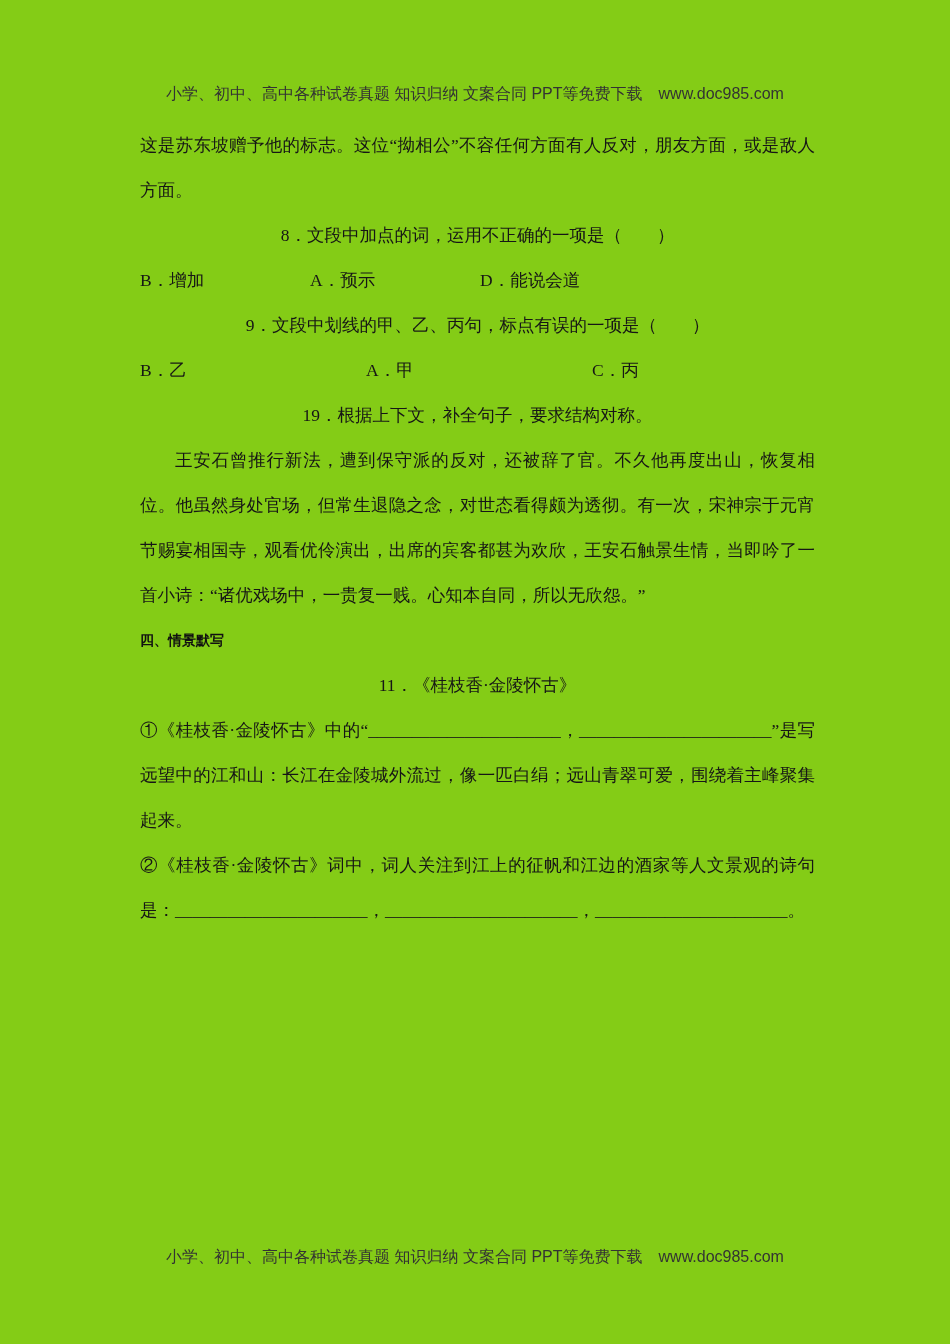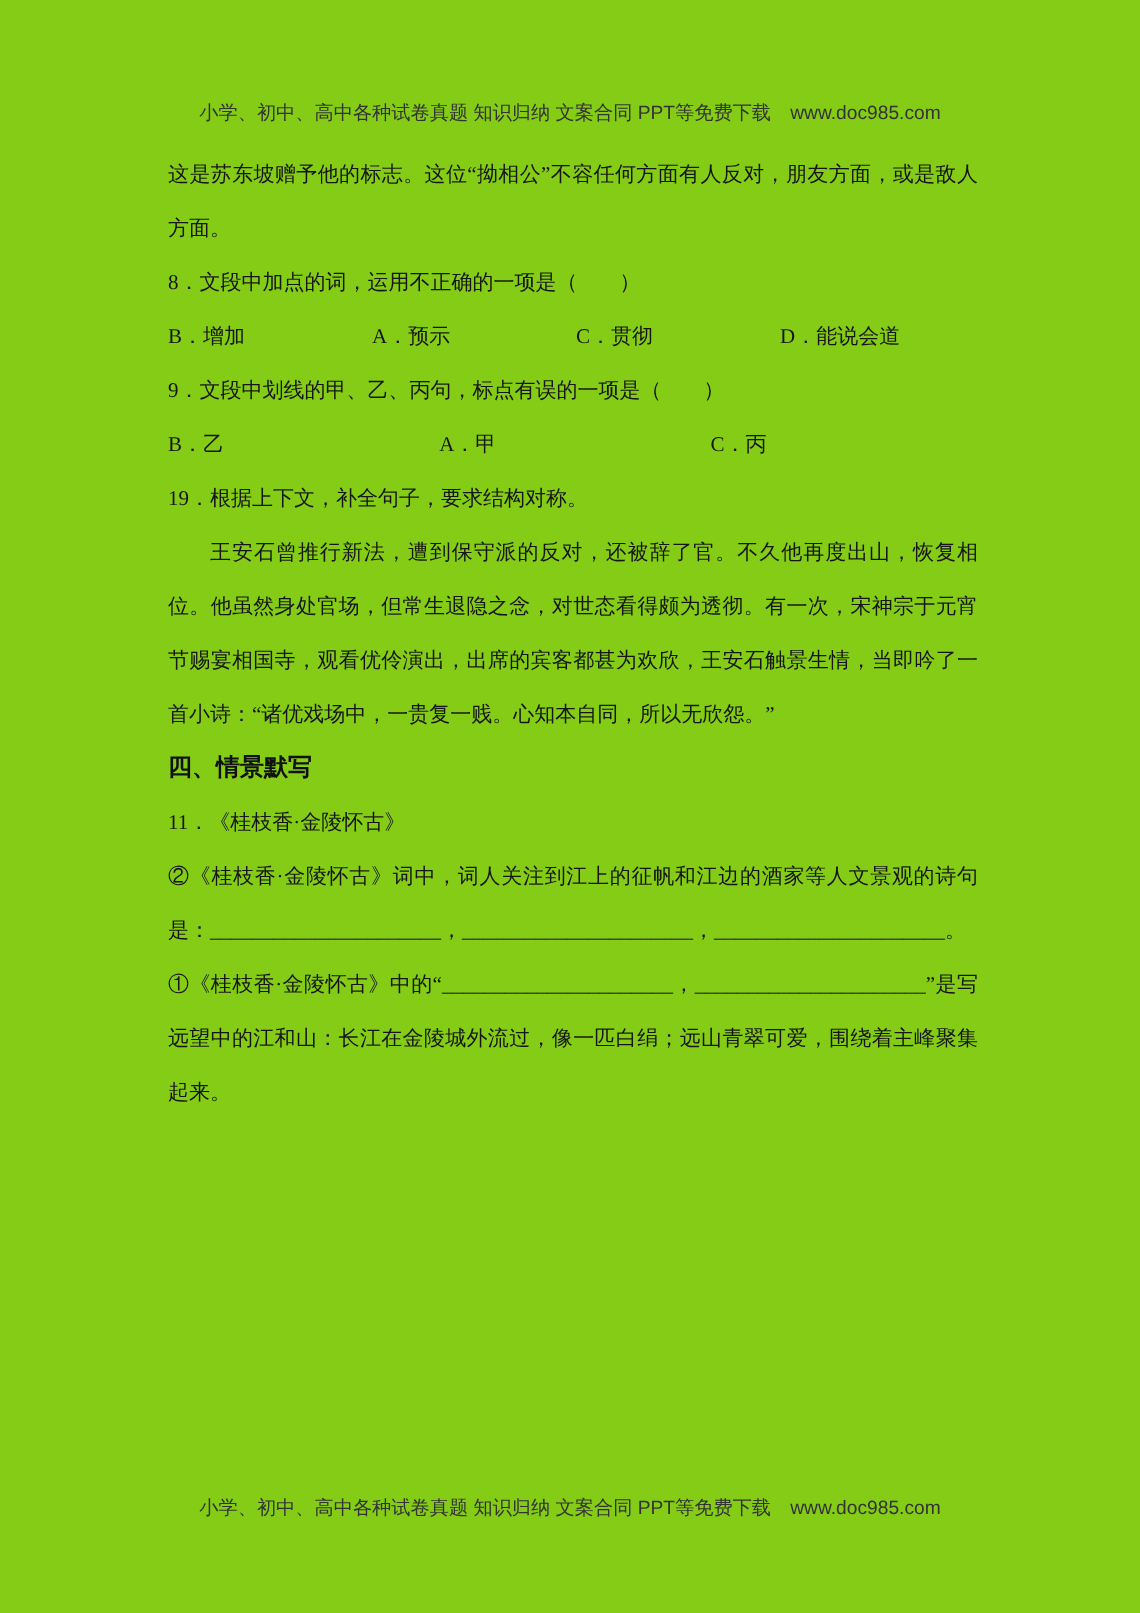--- a/index.html
+++ b/index.html
@@ -38,62 +38,61 @@
   .content p { margin:0; }
   .indent { text-indent:2em; }
   .opts { display:flex; text-align:left; }
   .q8opts span { flex:none; width:170px; }
   .q8opts span:last-child { width:auto; }
   .q9opts span { flex:none; width:226px; }
   .q9opts span:last-child { width:auto; }
   .sec-title {
     font-family:"Liberation Sans","DejaVu Sans",sans-serif;
     font-weight:bold;
-    font-size:20px;
+    font-size:14px;
     color:#111111;
     text-align:left;
   }
-  .single { text-align:left; }
+  .single { text-align:center; }
 </style>
 </head>
 <body>
 
 <div class="page">
 
   <div class="hf header">
     <span>小学、初中、高中各种试卷真题 知识归纳 文案合同 PPT等免费下载</span><span class="url">www.doc985.com</span>
   </div>
 
   <div class="content">
 
     <p>这是苏东坡赠予他的标志。这位“拗相公”不容任何方面有人反对，朋友方面，或是敌人方面。</p>
 
     <p class="single">8．文段中加点的词，运用不正确的一项是（　　）</p>
     <div class="opts q8opts">
       <span>B．增加</span>
       <span>A．预示</span>
-      <span>C．贯彻</span>
       <span>D．能说会道</span>
     </div>
 
     <p class="single">9．文段中划线的甲、乙、丙句，标点有误的一项是（　　）</p>
     <div class="opts q9opts">
       <span>B．乙</span>
       <span>A．甲</span>
       <span>C．丙</span>
     </div>
 
     <p class="single">19．根据上下文，补全句子，要求结构对称。</p>
     <p class="indent">王安石曾推行新法，遭到保守派的反对，还被辞了官。不久他再度出山，恢复相位。他虽然身处官场，但常生退隐之念，对世态看得颇为透彻。有一次，宋神宗于元宵节赐宴相国寺，观看优伶演出，出席的宾客都甚为欢欣，王安石触景生情，当即吟了一首小诗：“诸优戏场中，一贵复一贱。心知本自同，所以无欣怨。”</p>
 
     <p class="sec-title">四、情景默写</p>
 
     <p class="single">11．《桂枝香·金陵怀古》</p>
+    <p>①《桂枝香·金陵怀古》中的“______________________，______________________”是写远望中的江和山：长江在金陵城外流过，像一匹白绢；远山青翠可爱，围绕着主峰聚集起来。</p>
     <p>②《桂枝香·金陵怀古》词中，词人关注到江上的征帆和江边的酒家等人文景观的诗句是：______________________，______________________，______________________。</p>
-    <p>①《桂枝香·金陵怀古》中的“______________________，______________________”是写远望中的江和山：长江在金陵城外流过，像一匹白绢；远山青翠可爱，围绕着主峰聚集起来。</p>
 
   </div>
 
   <div class="hf footer">
     <span>小学、初中、高中各种试卷真题 知识归纳 文案合同 PPT等免费下载</span><span class="url">www.doc985.com</span>
   </div>
 
 </div>
 
 </body></html>

